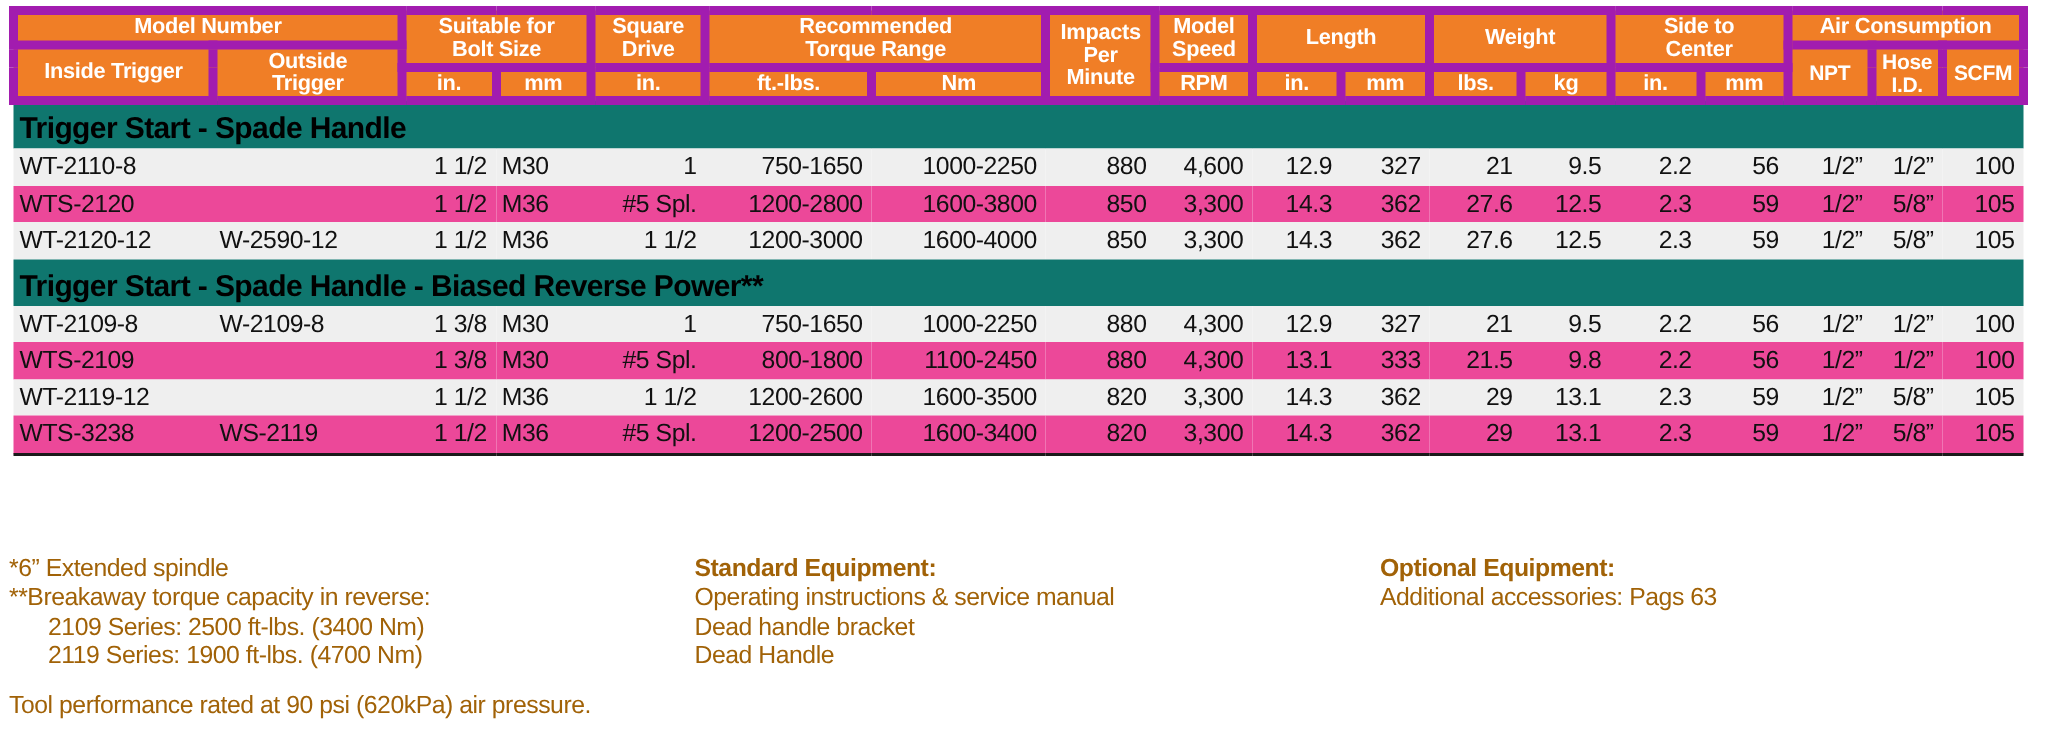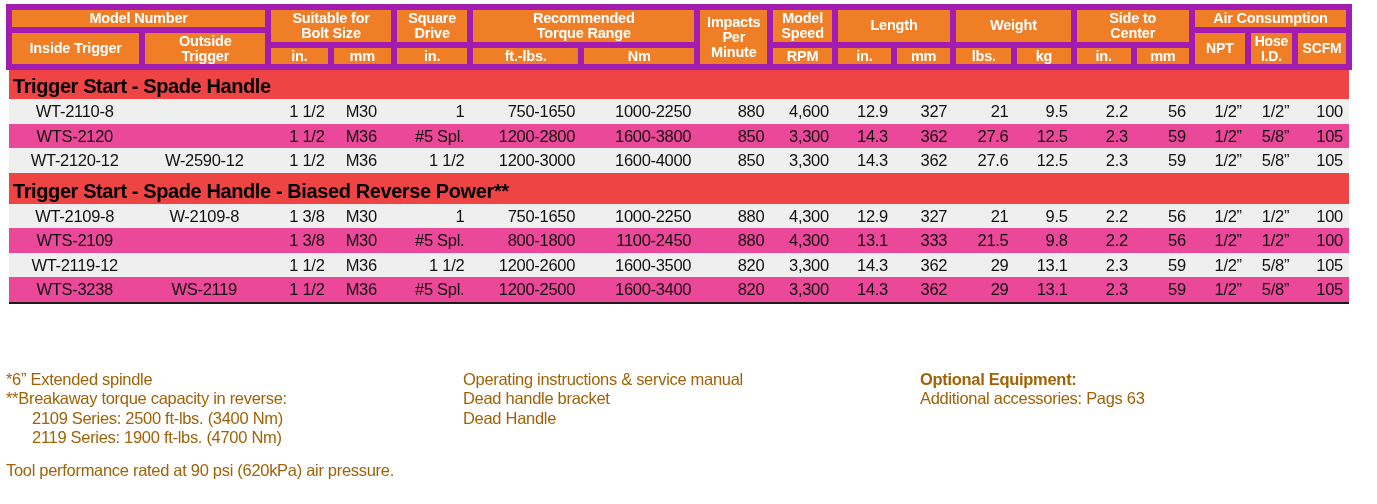--- a/index.html
+++ b/index.html
@@ -54,28 +54,28 @@
   table.spec td {
     font-size: 16.5px;
     line-height: 1.0;
     color: #111111;
     padding: 4px 6px 4px 4px;
     border: none;
     white-space: nowrap;
     letter-spacing: -0.3px;
   }
   td.num { text-align: right; }
-  td.lft { text-align: center; padding-left: 6px; margin-left: 28px; }
+  td.lft { text-align: left; padding-left: 6px; margin-left: 28px; }
 
   tr.stripe td { background: #efefef; }
   tr.plain  td { background: #ec4899; }
 
   
   tr.section td {
-    background: #ef4444;
+    background: #0f766e;
     font-size: 20px;
     font-weight: bold;
     letter-spacing: -0.4px;
     padding: 8px 0 3px 4px;
     text-align: left;
     color: #000000;
   }
   tr.section.first td { padding-top: 6px; }
 
   tr.endrule td {
@@ -361,20 +361,21 @@
     <div class="note-col c1">
       <div class="note-line">*6” Extended spindle</div>
       <div class="note-line">**Breakaway torque capacity in reverse:</div>
       <div class="note-line indent">2109 Series: 2500 ft-lbs. (3400 Nm)</div>
       <div class="note-line indent">2119 Series: 1900 ft-lbs. (4700 Nm)</div>
       <div class="note-gap"></div>
       <div class="note-line">Tool performance rated at 90 psi (620kPa) air pressure.</div>
     </div>
 
     <div class="note-col c2">
+      <div class="note-line bold">Standard Equipment:</div>
       <div class="note-line">Operating instructions &amp; service manual</div>
       <div class="note-line">Dead handle bracket</div>
       <div class="note-line">Dead Handle</div>
     </div>
 
     <div class="note-col c3">
       <div class="note-line bold">Optional Equipment:</div>
       <div class="note-line">Additional accessories: Pags 63</div>
     </div>
 

